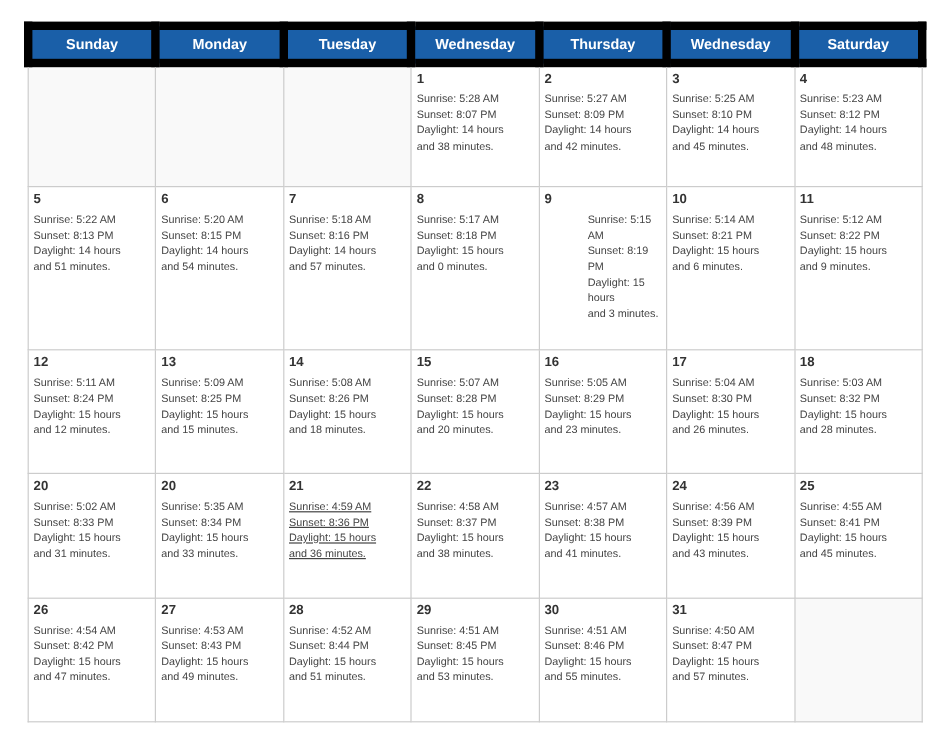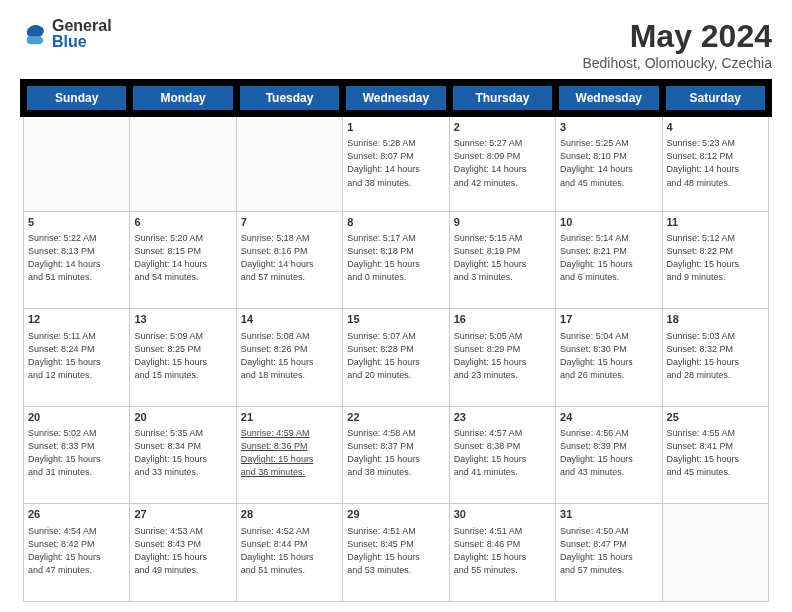--- a/index.html
+++ b/index.html
@@ -96,36 +96,20 @@
     .day-info {
       font-size: 9px;
       color: #444;
       line-height: 1.45;
     }
   </style>
 </head>
 <body>
 
 <div class="page">
-  <div class="header">
-    <div class="logo">
-      <svg class="logo-icon" viewBox="0 0 30 30" xmlns="http://www.w3.org/2000/svg">
-        <path d="M 8 10 Q 15 2 24 8 Q 28 12 22 18 L 10 18 Q 6 16 8 10 Z" fill="#1a5fa8"></path>
-        <path d="M 22 18 Q 28 22 22 26 L 10 26 Q 5 24 8 18 Z" fill="#4da0d0"></path>
-      </svg>
-      <div class="logo-text">
-        <span class="logo-general">General</span>
-        <span class="logo-blue">Blue</span>
-      </div>
-    </div>
-    <div class="title-block">
-      <div class="main-title">May 2024</div>
-      <div class="subtitle">Bedihost, Olomoucky, Czechia</div>
-    </div>
-  </div>
 
   <table class="calendar">
     <thead>
       <tr>
       <th>Sunday</th>
           <th>Monday</th>
           <th>Tuesday</th>
           <th>Wednesday</th>
           <th>Thursday</th>
           <th>Wednesday</th>
@@ -190,21 +174,21 @@
           </td>
           <td>
             <span class="day-num">8</span>
             <div class="day-info" style="white-space: pre-line;">Sunrise: 5:17 AM
 Sunset: 8:18 PM
 Daylight: 15 hours
 and 0 minutes.</div>
           </td>
           <td>
             <span class="day-num">9</span>
-            <div class="day-info" style="white-space: pre-line;">Sunrise: 5:15 AM
+            <div class="day-info" style="white-space: pre-line; margin-left: 36px;">Sunrise: 5:15 AM
 Sunset: 8:19 PM
 Daylight: 15 hours
 and 3 minutes.</div>
           </td>
           <td>
             <span class="day-num">10</span>
             <div class="day-info" style="white-space: pre-line;">Sunrise: 5:14 AM
 Sunset: 8:21 PM
 Daylight: 15 hours
 and 6 minutes.</div>

